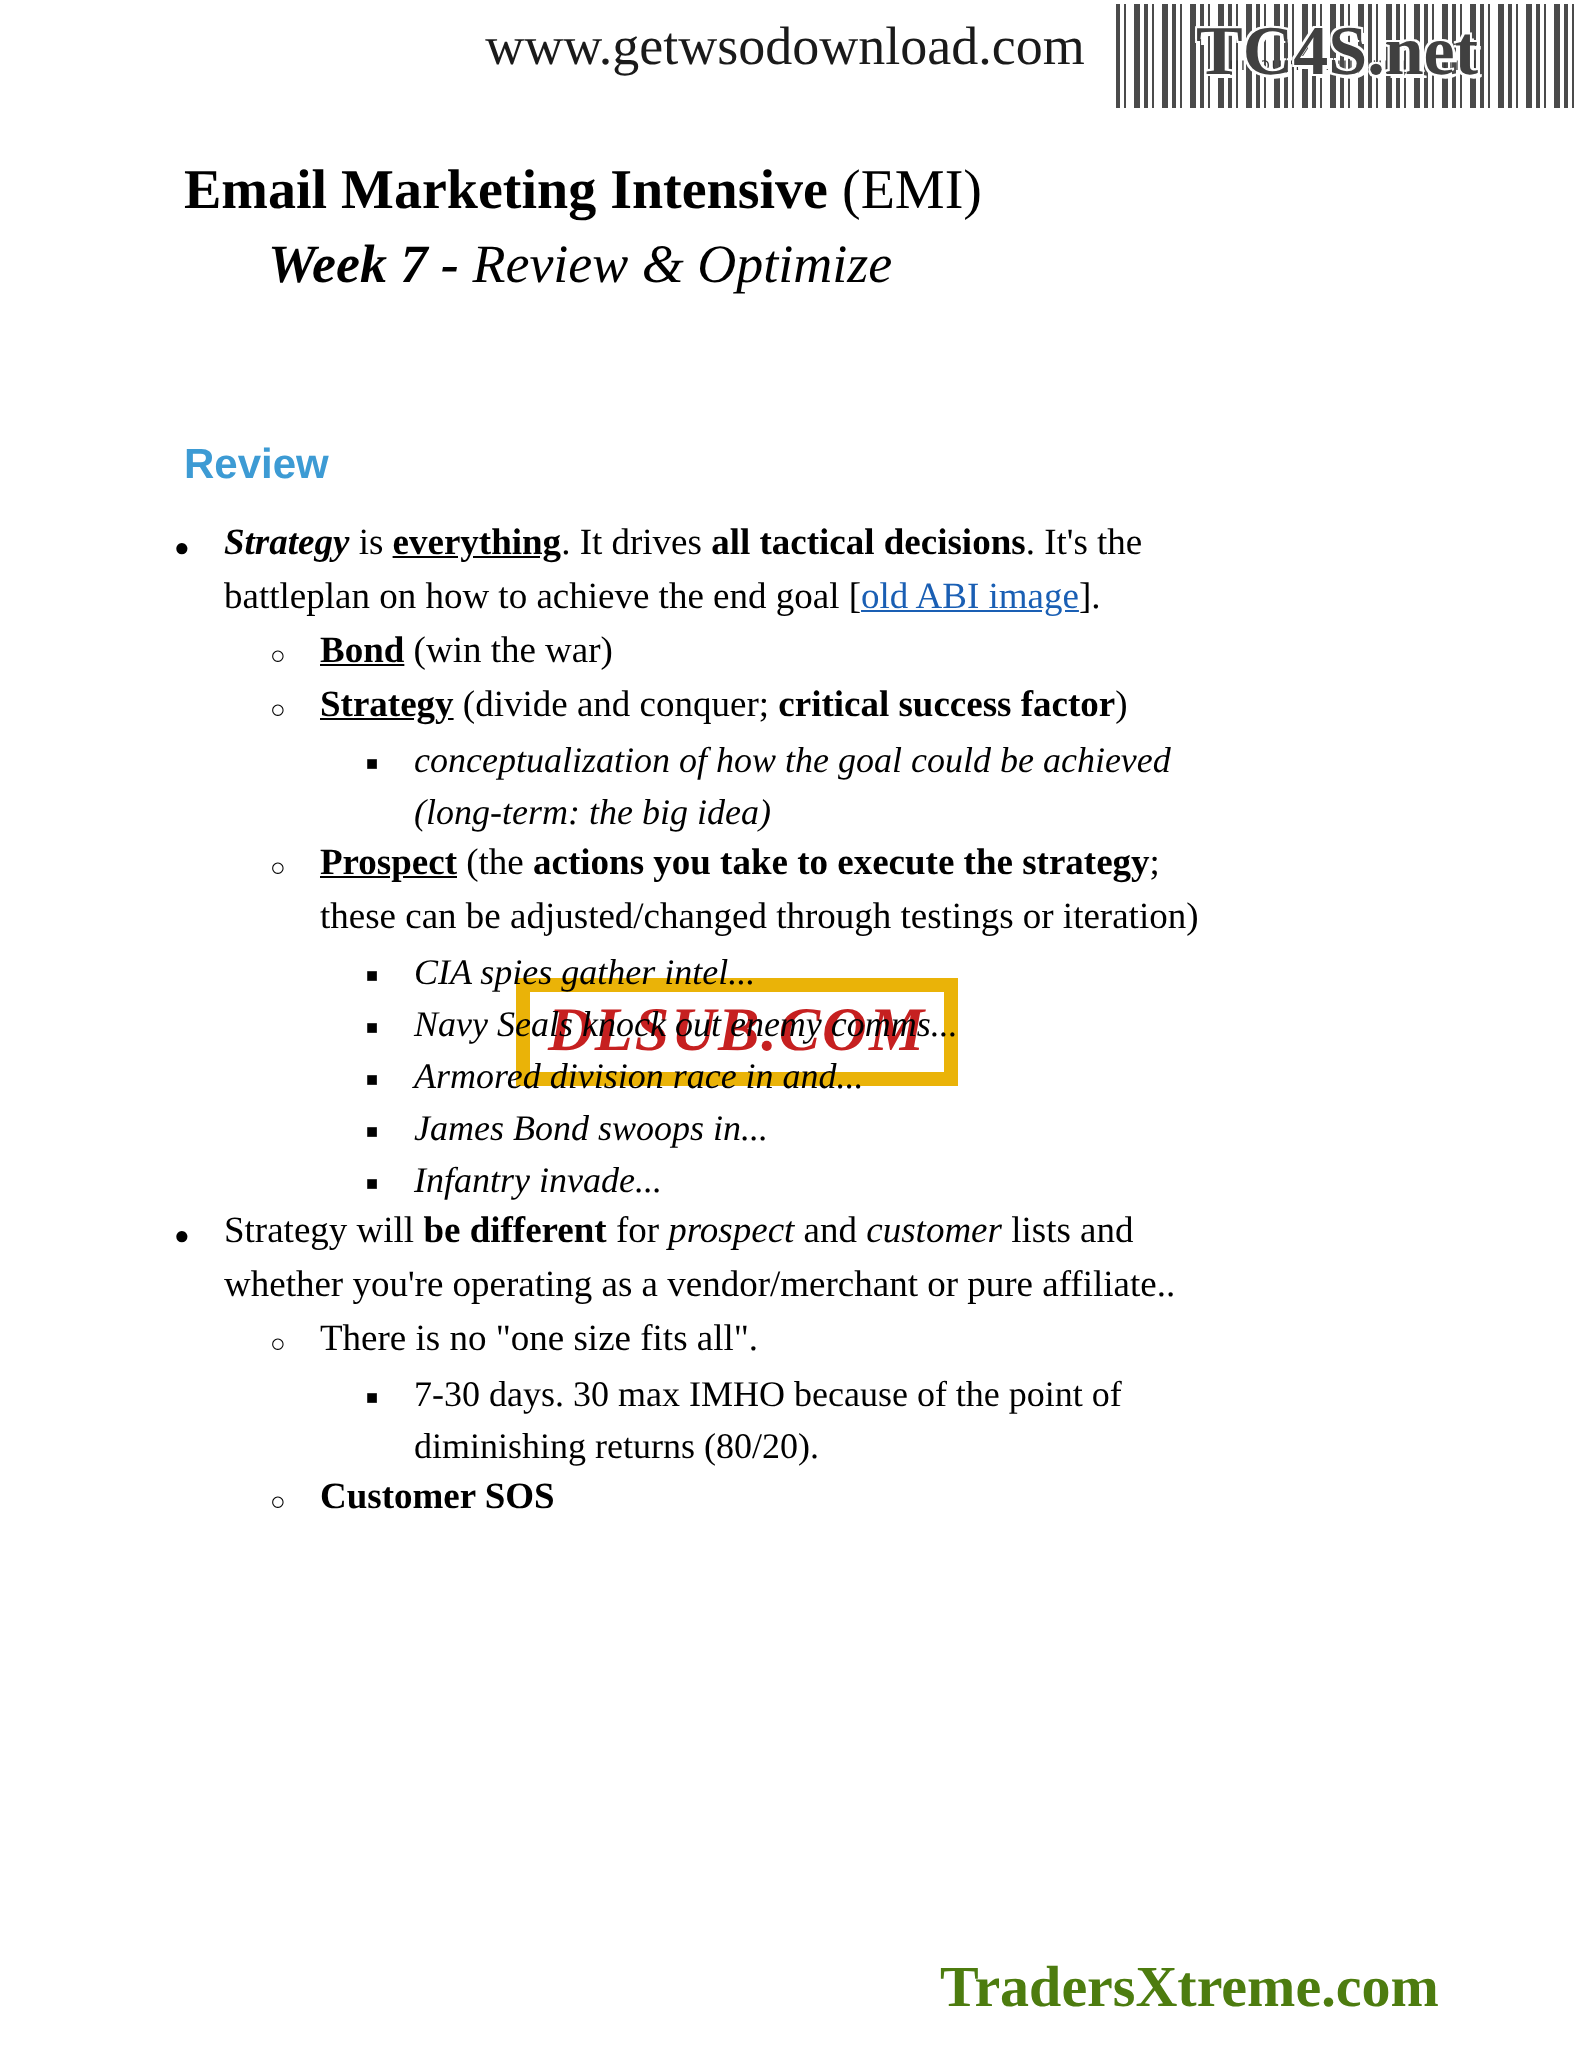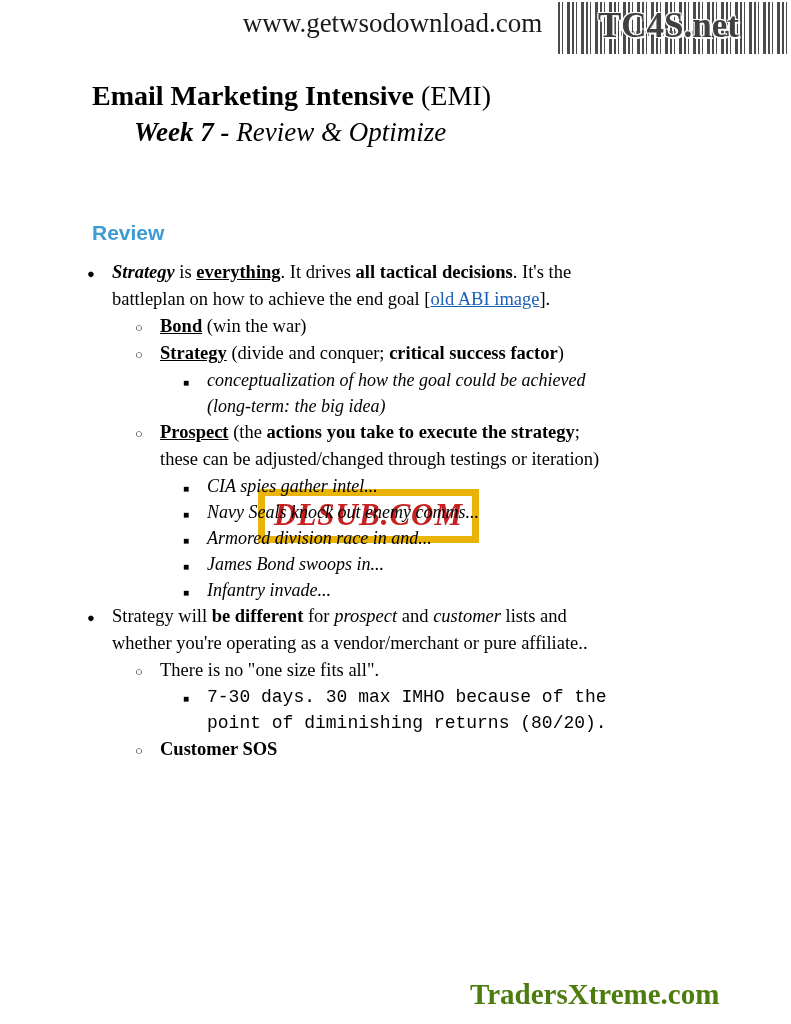--- a/index.html
+++ b/index.html
@@ -191,21 +191,21 @@
     font-style: normal;
   }
   .txt { display: block; position: relative; }
   b, .bold { font-weight: bold; }
   i, .ital { font-style: italic; }
   .u { text-decoration: underline; }
   a.link {
     color: #1a5fb4;
     text-decoration: underline;
   }
-  .nostyle { font-style: normal; font-family: Liberation Mono, monospace; }
+  .nostyle { font-style: normal; }
 </style>
 </head>
 <body>
 
 <div class="wm-barcode"></div>
 <div class="wm-barcode-text">IIIIII OUIIII NIIIIIII IIIIIIIIII IIIIIII</div>
 <div class="wm-top">www.getwsodownload.com</div>
 <div class="wm-tc4s">TC4S.net</div>
 <div class="wm-dlsub">DLSUB.COM</div>
 <div class="wm-tx">TradersXtreme.com</div>

